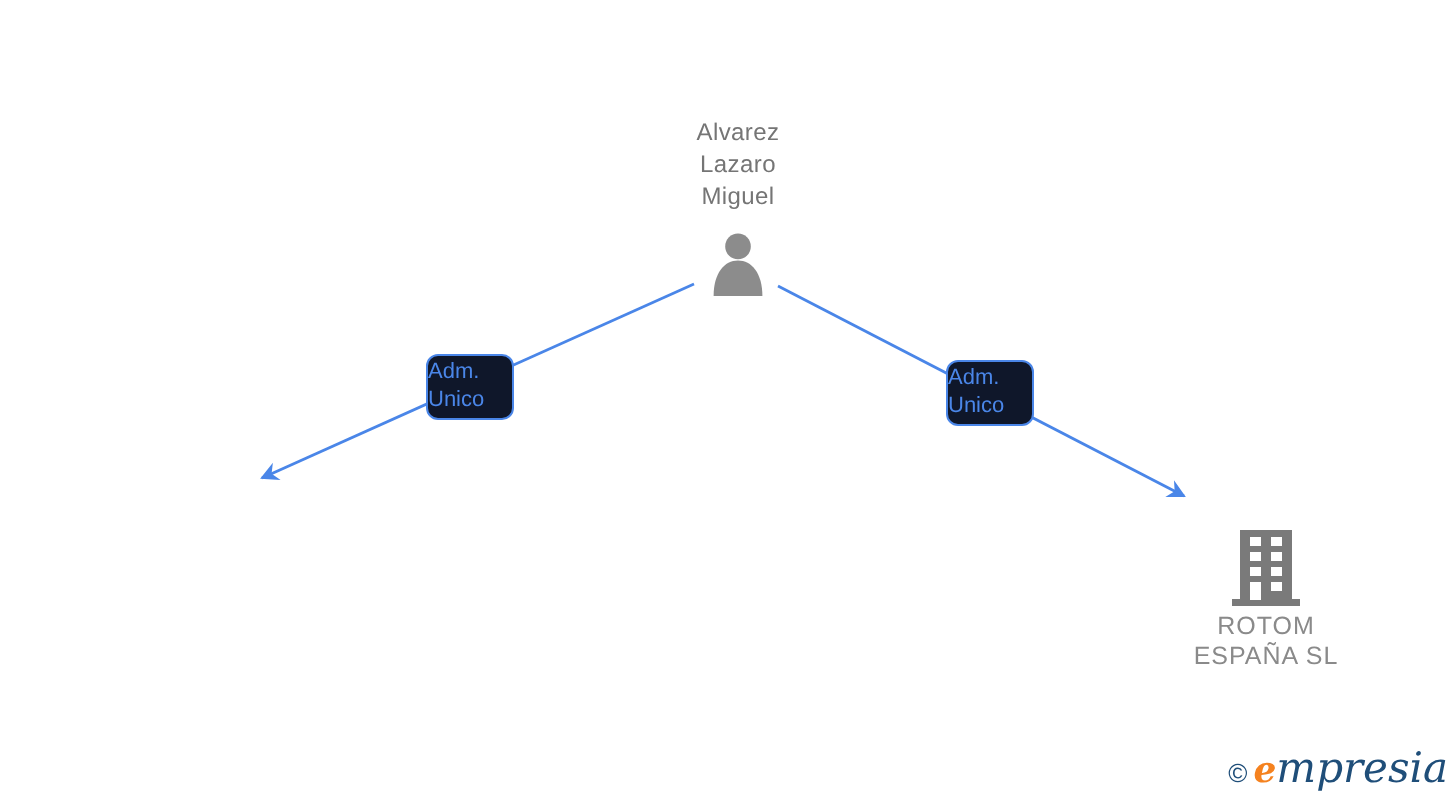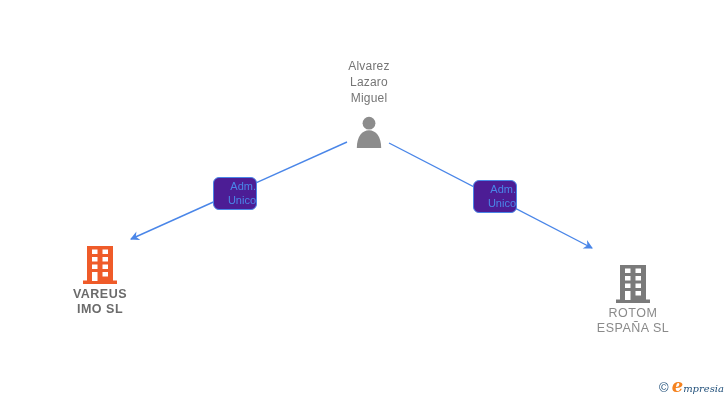--- a/index.html
+++ b/index.html
@@ -7,24 +7,24 @@
     position:relative;width:728px;height:400px;background:#ffffff;
     overflow:hidden;font-family:"Liberation Sans",sans-serif;
   }
   
   #edges-svg{position:absolute;left:0;top:0;z-index:1;}
   .edge-line{stroke:var(--color-edge-blue,#4a86e8);stroke-width:1.4;fill:none;}
   .arrowhead{fill:var(--color-edge-blue,#4a86e8);}
   
   .edge-label{
     position:absolute;z-index:3;box-sizing:border-box;
-    width:44px;height:33px;background:#4c1d95;
+    width:44px;height:33px;background:#0f172a;
     border:1.5px solid var(--color-edge-blue,#4a86e8);border-radius:6px;
     color:var(--color-edge-blue,#4a86e8);
-    font-size:11px;line-height:14px;text-align:right;padding-top:1px;
+    font-size:11px;line-height:14px;text-align:left;padding-top:1px;
   }
   #edge-label-left{left:213px;top:177px;}
   #edge-label-right{left:473px;top:180px;}
   
   .node{position:absolute;z-index:2;width:120px;text-align:center;}
   #person-node{left:309px;top:58px;}
   #person-name{
     color:var(--color-name-text,#757575);
     font-size:12px;line-height:16px;letter-spacing:.2px;
   }
@@ -45,21 +45,21 @@
     font-family:"DejaVu Serif",serif;font-style:italic;white-space:nowrap;
   }
   #watermark .copy{
     font-family:"Liberation Sans",sans-serif;font-style:normal;
     color:var(--color-brand-blue,#1f4e79);font-size:13px;margin-right:3px;
   }
   #watermark .brand-accent{
     color:var(--color-brand-orange,#f5821f);font-size:18px;font-weight:bold;
   }
   #watermark .brand-rest{
-    color:var(--color-brand-blue,#1f4e79);font-size:10px;
+    color:var(--color-brand-blue,#1f4e79);font-size:21px;
   }
 </style>
 </head>
 <body>
 
 <div id="canvas">
 
   <svg id="edges-svg" width="728" height="400" aria-hidden="true">
     <defs>
       <marker id="arrow" viewBox="0 0 10 10" refX="8.2" refY="5" markerWidth="7.5" markerHeight="7.5" orient="auto">
@@ -84,38 +84,20 @@
       <div>Alvarez</div>
       <div>Lazaro</div>
       <div>Miguel</div>
     </div>
     <svg id="person-icon-svg" width="32" height="34" viewBox="0 0 32 32">
       <circle class="person-fill" cx="16" cy="7.2" r="6.4"></circle>
       <path class="person-fill" d="M3.8 32 C3.8 20.5 9.2 14.2 16 14.2 C22.8 14.2 28.2 20.5 28.2 32 Z"></path>
     </svg>
   </div>
 
-  <div class="node" id="company-left-node">
-    <svg class="building-svg" width="34" height="38" viewBox="0 0 34 38">
-      <rect class="b-fill-left" x="0" y="34.5" width="34" height="3.5"></rect>
-      <rect class="b-fill-left" x="4" y="0" width="26" height="35"></rect>
-      <rect class="b-win" x="9" y="3.5" width="5.5" height="4.5"></rect>
-      <rect class="b-win" x="19.5" y="3.5" width="5.5" height="4.5"></rect>
-      <rect class="b-win" x="9" y="11" width="5.5" height="4.5"></rect>
-      <rect class="b-win" x="19.5" y="11" width="5.5" height="4.5"></rect>
-      <rect class="b-win" x="9" y="18.5" width="5.5" height="4.5"></rect>
-      <rect class="b-win" x="19.5" y="18.5" width="5.5" height="4.5"></rect>
-      <rect class="b-win" x="19.5" y="26" width="5.5" height="4.5"></rect>
-      <rect class="b-win" x="9" y="26" width="5.5" height="9"></rect>
-    </svg>
-    <div class="company-name" id="company-left-name">
-      <div>VAREUS</div>
-      <div>IMO  SL</div>
-    </div>
-  </div>
 
   <div class="node" id="company-right-node">
     <svg class="building-svg" width="34" height="38" viewBox="0 0 34 38">
       <rect class="b-fill-right" x="0" y="34.5" width="34" height="3.5"></rect>
       <rect class="b-fill-right" x="4" y="0" width="26" height="35"></rect>
       <rect class="b-win" x="9" y="3.5" width="5.5" height="4.5"></rect>
       <rect class="b-win" x="19.5" y="3.5" width="5.5" height="4.5"></rect>
       <rect class="b-win" x="9" y="11" width="5.5" height="4.5"></rect>
       <rect class="b-win" x="19.5" y="11" width="5.5" height="4.5"></rect>
       <rect class="b-win" x="9" y="18.5" width="5.5" height="4.5"></rect>

